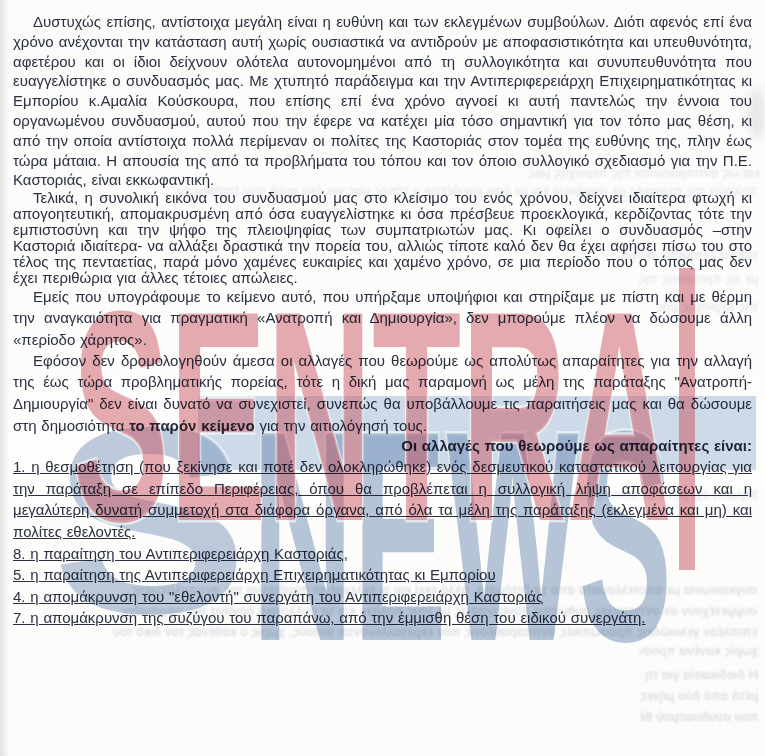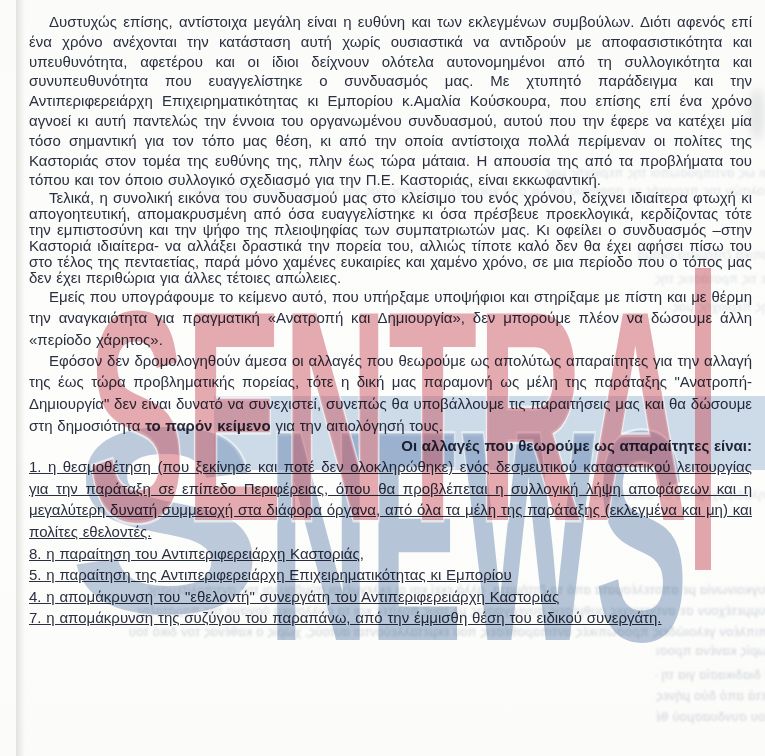--- a/index.html
+++ b/index.html
@@ -2,21 +2,21 @@
 <html><head>
 <meta charset="utf-8">
 <style>
   html,body{margin:0;padding:0;}
   body{
     width:765px;height:756px;
     background:linear-gradient(180deg,#fbfbfa 0%,#fdfdfc 60%,#fbfbf9 100%);
     overflow:hidden;position:relative;
     font-family:"Liberation Sans",sans-serif;
   }
-  .page{position:absolute;inset:0;margin-left:16px;}
+  .page{position:absolute;inset:0;}
   .scan-edge{
     position:absolute;left:0;top:0;width:9px;height:756px;
     background:linear-gradient(90deg,rgba(160,160,158,0.28),rgba(160,160,158,0));
   }
   .scan-smudge{
     position:absolute;right:0;top:88px;width:16px;height:52px;border-radius:50%;
     background:rgba(165,168,170,0.25);filter:blur(5px);
   }
   
   .bleed{

